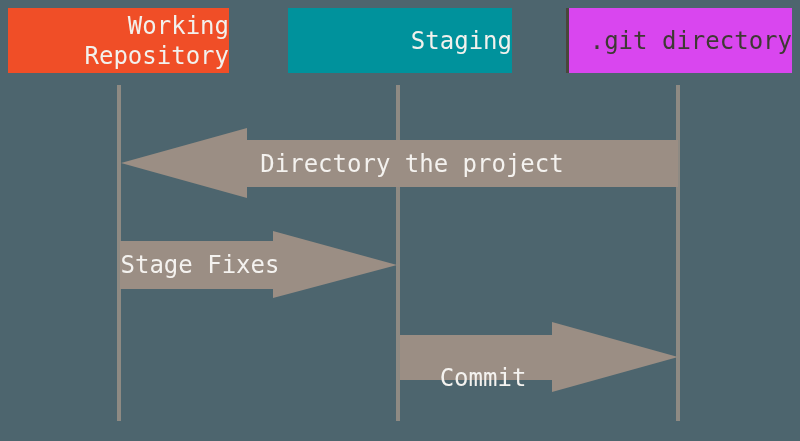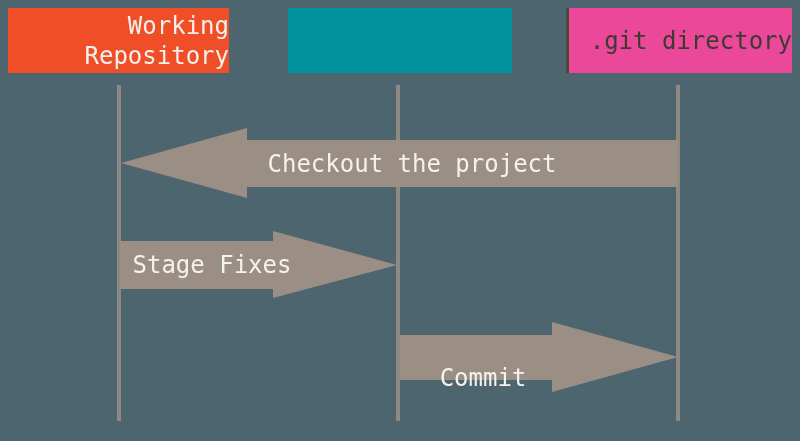--- a/index.html
+++ b/index.html
@@ -9,59 +9,60 @@
     font-family:"DejaVu Sans Mono","Liberation Mono",monospace;
   }
   .box {
     position:absolute; top:8px; height:65px;
     display:flex; flex-direction:column; justify-content:center;
     text-align:right; font-size:24px; line-height:30px;
     box-sizing:border-box;
   }
   .box-wd  { left:8px;   width:221px; background:#F04E27; color:#F2F1ED; }
   .box-sa  { left:288px; width:224px; background:#00929C; color:#F2F1ED; }
-  .box-git { left:566px; width:226px; background:#ec4899; color:#3E3A33;
+  .box-git { left:566px; width:226px; background:#d946ef; color:#3E3A33;
              border-left:3px solid #4A463C; }
   .lifeline {
     position:absolute; top:85px; width:4px; height:336px; background:#8E8A83;
   }
   .lifeline-wd  { left:117px; }
   .lifeline-sa  { left:396px; }
   .lifeline-git { left:676px; }
   .arrow-layer { position:absolute; left:0; top:0; width:800px; height:441px; }
   .arrow-label {
     position:absolute; transform:translate(-50%,-50%);
     color:#F4F2EF; font-size:24px; white-space:nowrap;
   }
   .label-checkout { left:412px; top:164px; }
-  .label-stage    { left:212px; top:265px; }
+  .label-stage    { left:200px; top:265px; }
   .label-commit   { left:483px; top:378px; }
 </style>
 </head>
 <body>
 
 <div class="stage">
 
   <div class="box box-wd">
     <div>Working</div>
     <div>Repository</div>
   </div>
   <div class="box box-sa">
+    <div>Staging</div>
   </div>
   <div class="box box-git">
     <div>.git directory</div>
   </div>
 
   <div class="lifeline lifeline-wd"></div>
   <div class="lifeline lifeline-sa"></div>
   <div class="lifeline lifeline-git"></div>
 
   <svg class="arrow-layer" width="800" height="441" viewBox="0 0 800 441">
     <polygon points="678,140 247,140 247,128 121,163 247,198 247,187 678,187" fill="#9B8E84"></polygon>
     <polygon points="120,241 273,241 273,231 397,265 273,298 273,289 120,289" fill="#9B8E84"></polygon>
     <polygon points="400,335 552,335 552,322 678,357 552,392 552,380 400,380" fill="#9B8E84"></polygon>
   </svg>
 
-  <div class="arrow-label label-checkout">Checkout the project</div>
+  <div class="arrow-label label-checkout">Directory the project</div>
   <div class="arrow-label label-stage">Stage Fixes</div>
   <div class="arrow-label label-commit">Commit</div>
 
 </div>
 
 </body></html>

